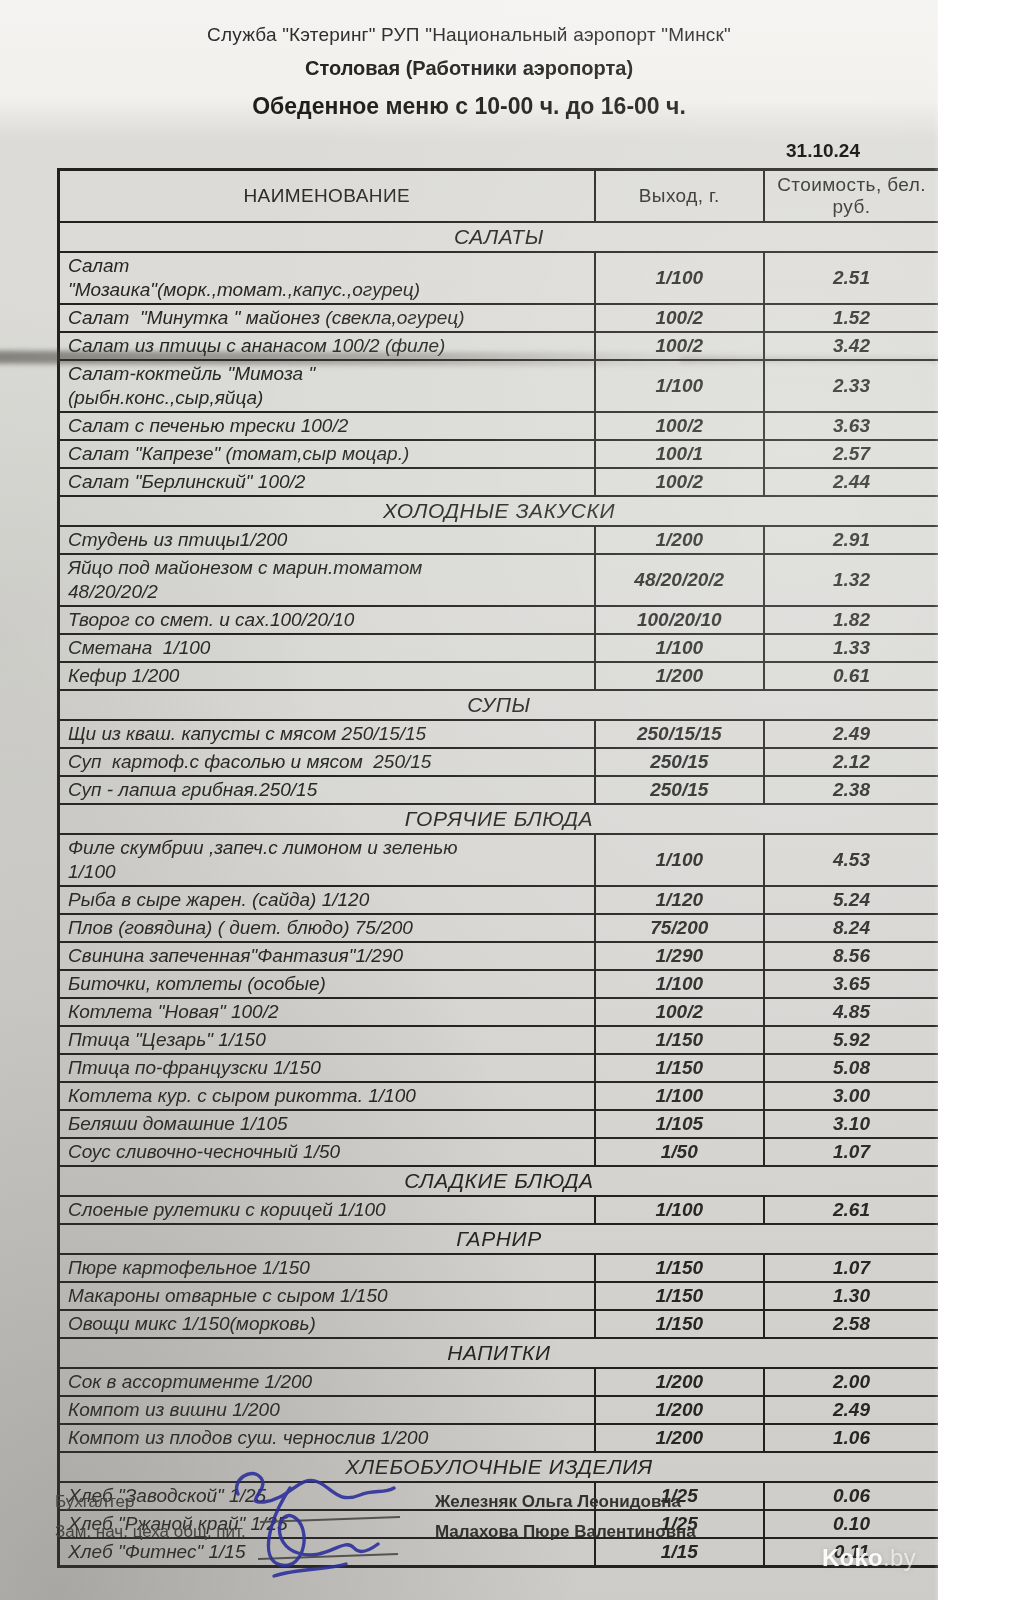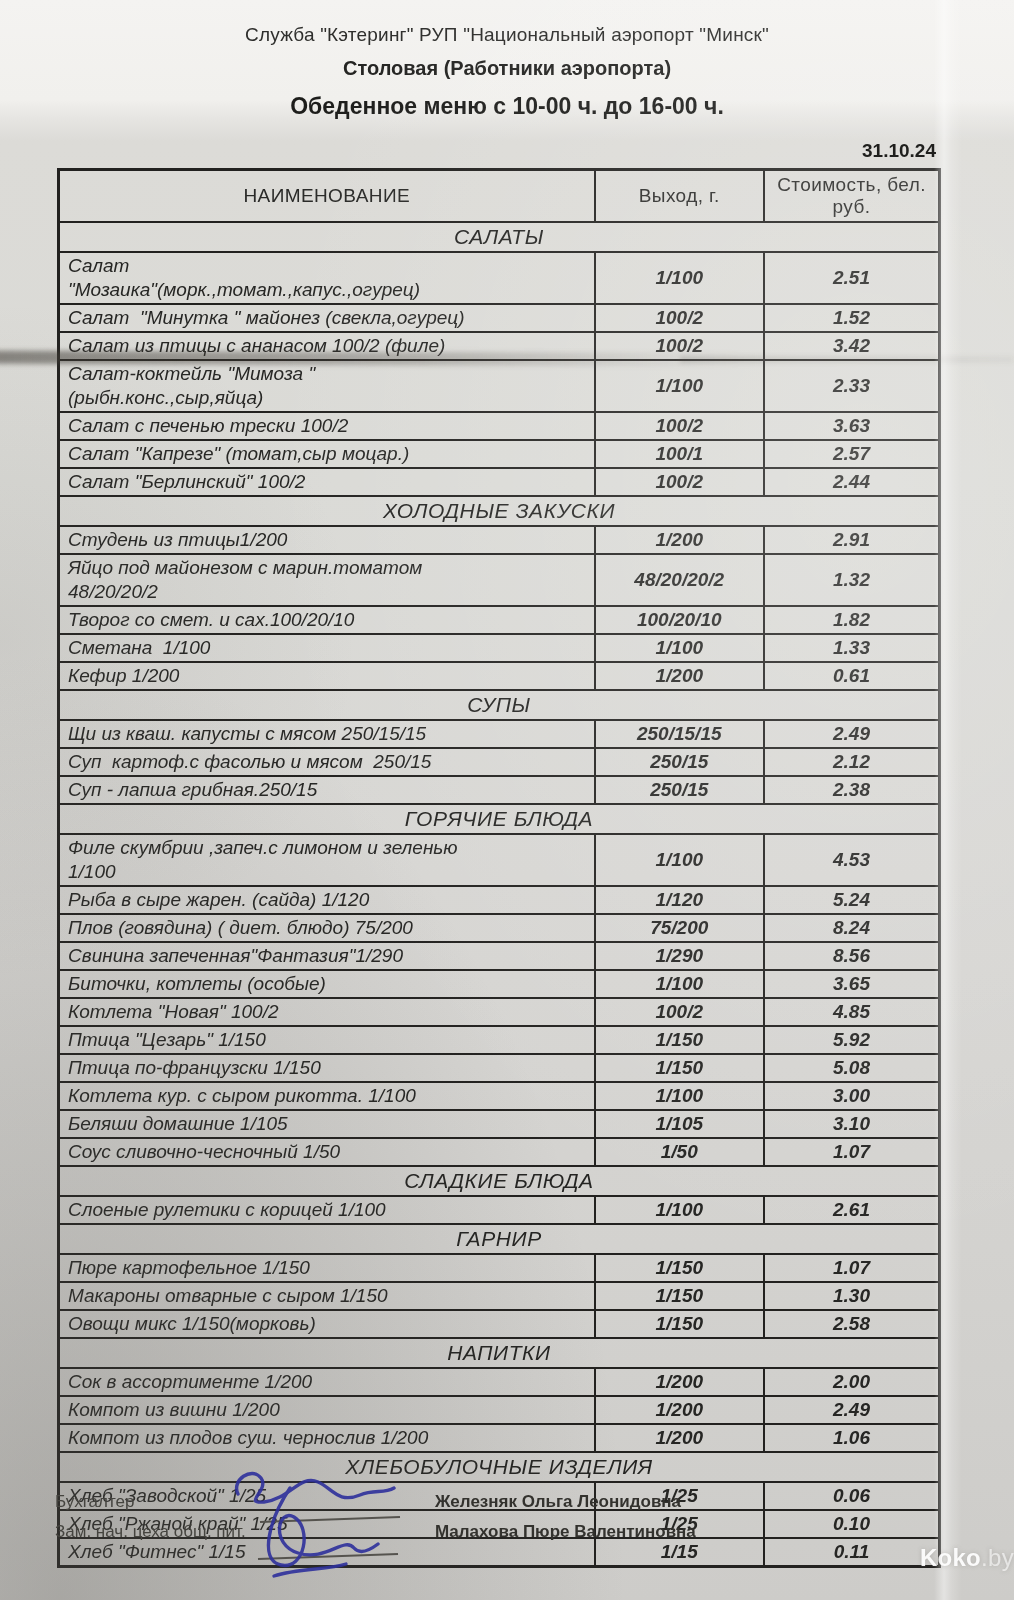--- a/index.html
+++ b/index.html
@@ -1,18 +1,18 @@
 <!DOCTYPE html>
 <html><head>
 <meta charset="utf-8">
 <style>
   html,body{margin:0;padding:0;}
   .page{
     position:relative;
-    width:1014px;height:1600px;
+    width:938px;height:1600px;
     overflow:hidden;
     font-family:"Liberation Sans", sans-serif;
     color:#262624;
     background:
       linear-gradient(180deg,
         #f4f3f1 0%, #f1f0ed 6.2%,
         #e6e5e2 7.4%, #dcdbd7 8.8%,
         #dadad6 30%, #d7d6d3 55%,
         #d3d2cf 78%, #cdccc9 100%);
   }
@@ -82,21 +82,21 @@
   .footer{
     position:absolute;left:55px;top:1492px;z-index:6;width:910px;
     font-size:17px;color:#45443f;
   }
   .footer .row{display:flex;margin-bottom:10px;}
   .footer .role{width:380px;}
   .footer .person{color:#33322e;font-weight:bold;}
   .signature{position:absolute;left:228px;top:1458px;z-index:7;}
 
   .watermark{
-    position:absolute;right:0;bottom:28px;z-index:8;
+    position:absolute;right:22px;bottom:28px;z-index:8;
     font-size:24px;font-weight:700;letter-spacing:.3px;
     color:rgba(255,255,255,0.92);
     text-shadow:0 0 4px rgba(120,118,112,0.35);
   }
   .watermark .light{font-weight:400;color:rgba(255,255,255,0.60);}
 </style>
 </head>
 <body>
 
 <div class="page">

